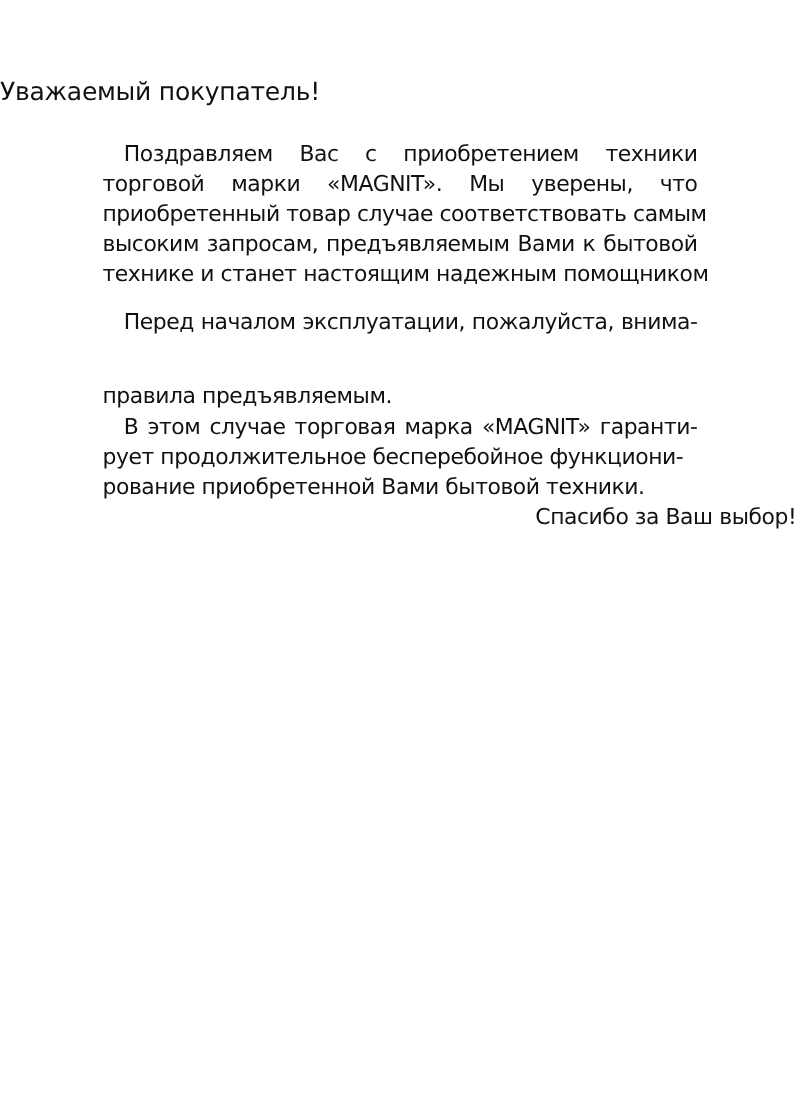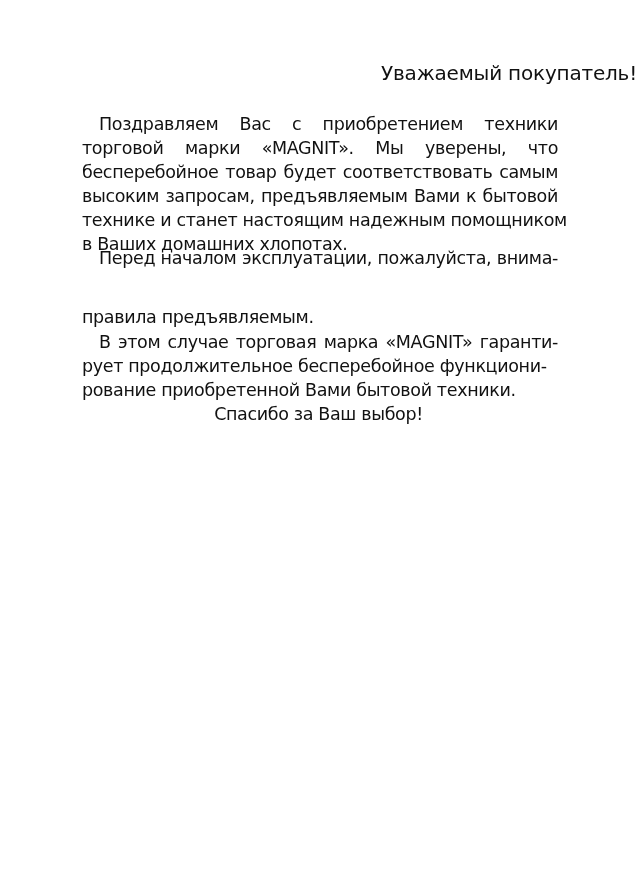--- a/index.html
+++ b/index.html
@@ -19,21 +19,21 @@
       position: absolute;
       left: 0; top: 0;
       width: 637px; height: 875px;
       background: #ffffff;
     }
     .title {
       position: absolute;
       left: 0;
       width: 637px;
       top: 60px;
-      text-align: right;
+      text-align: left;
       font-size: 20px;
       line-height: 26px;
       letter-spacing: -0.2px;
     }
     .line {
       position: absolute;
       left: 82px;
       width: 476px;
       font-size: 17.5px;
       line-height: 24px;
@@ -41,36 +41,35 @@
       letter-spacing: -0.35px;
     }
     .justify {
       text-align: justify;
       text-align-last: justify;
     }
     .indent { padding-left: 17px; width: 459px; }
     .center {
       left: 0;
       width: 637px;
-      text-align: center;
+      text-align: right;
     }
   </style>
 </head>
 <body>
 
 <div class="page">
 
   <div class="title">Уважаемый покупатель!</div>
 
   <div class="line justify indent" style="top:112px">Поздравляем Вас с приобретением техники</div>
   <div class="line justify" style="top:136px">торговой марки «MAGNIT». Мы уверены, что</div>
-  <div class="line justify" style="top:160px">бесперебойное товар будет соответствовать самым</div>
+  <div class="line justify" style="top:160px">приобретенный товар случае соответствовать самым</div>
   <div class="line justify" style="top:208px">технике и станет настоящим надежным помощником</div>
   <div class="line justify" style="top:184px">высоким запросам, предъявляемым Вами к бытовой</div>
-  <div class="line" style="top:232px">в Ваших домашних хлопотах.</div>
 
   <div class="line justify indent" style="top:246px">Перед началом эксплуатации, пожалуйста, внима-</div>
   <div class="line" style="top:305px">правила предъявляемым.</div>
 
   <div class="line justify indent" style="top:330px">В этом случае торговая марка «MAGNIT» гаранти-</div>
   <div class="line" style="top:354px">рует продолжительное бесперебойное функциони-</div>
   <div class="line" style="top:378px">рование приобретенной Вами бытовой техники.</div>
 
   <div class="line center" style="top:402px">Спасибо за Ваш выбор!</div>
 

